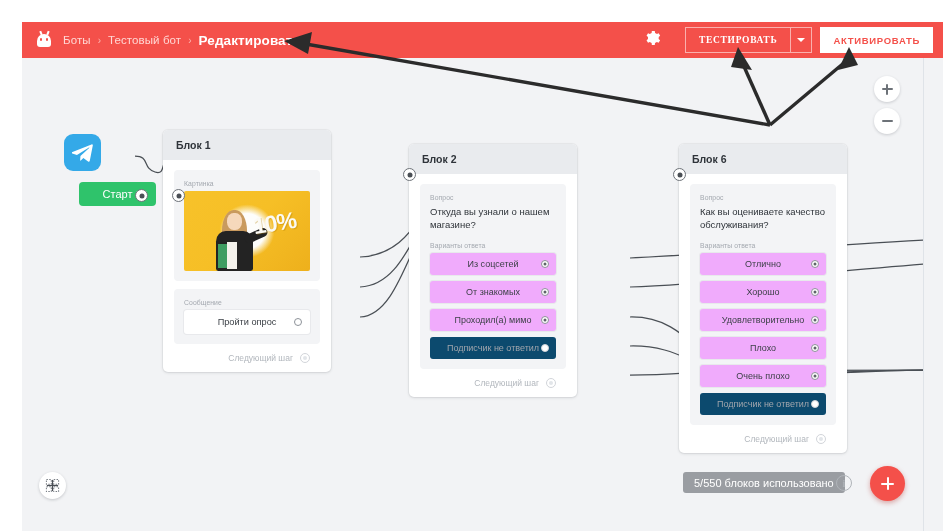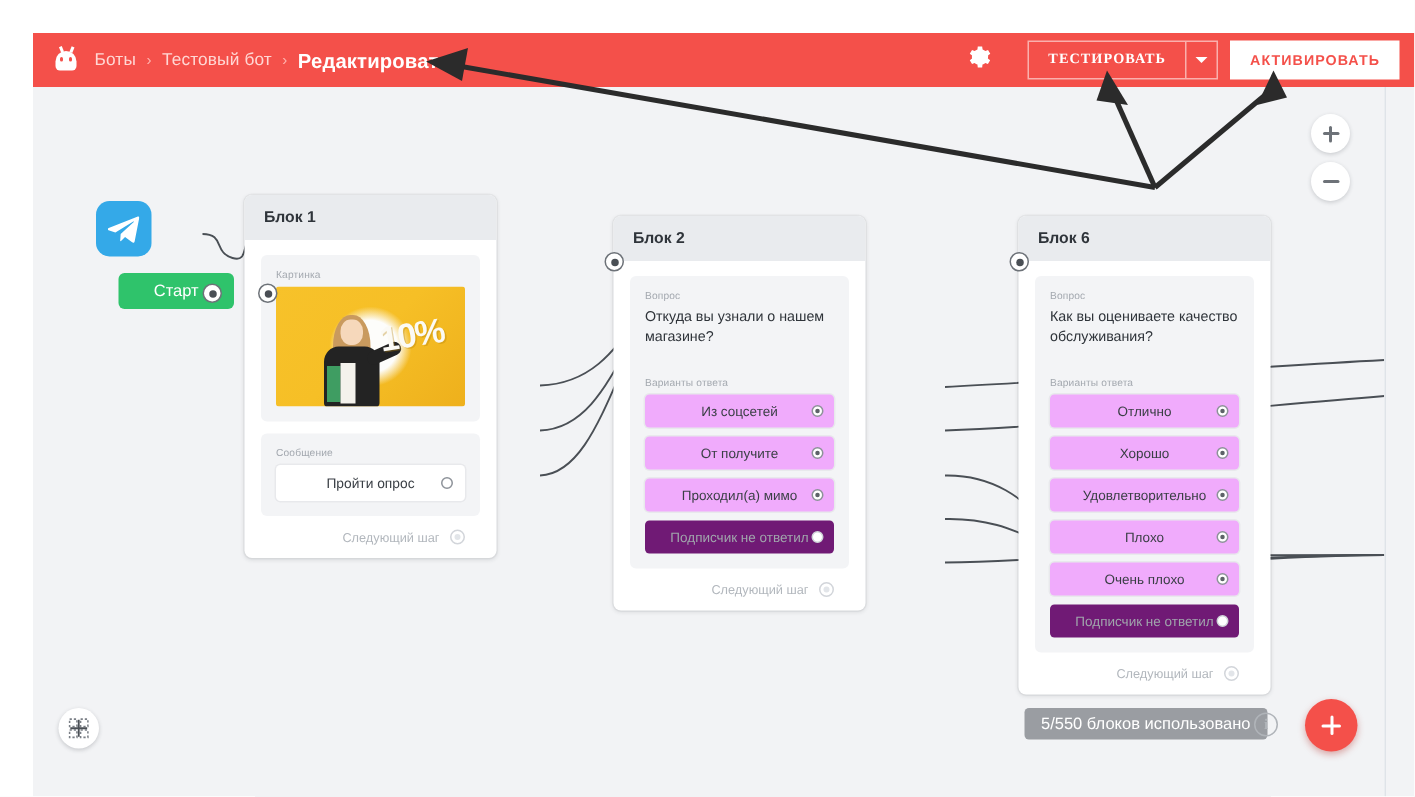--- a/index.html
+++ b/index.html
@@ -257,21 +257,21 @@
     font-size: 6.8px;
     color: #a3a8af;
     letter-spacing: .1px;
     margin-bottom: 4px;
   }
 
   .q-text {
     font-size: 9.5px;
     color: #2f343a;
     line-height: 1.42;
-    margin-bottom: 20px;
+    margin-bottom: 10px;
   }
 
   .msg-text {
     font-size: 9.2px;
     color: #2f343a;
     line-height: 1.52;
     margin-bottom: 8px;
   }
 
   .opt {
@@ -283,21 +283,21 @@
     display: flex;
     align-items: center;
     justify-content: center;
     font-size: 9px;
     color: #3a3f45;
     box-shadow: 0 0 0 1px rgba(40,45,55,.05);
     cursor: pointer;
   }
   .opt:last-child { margin-bottom: 0; }
   .opt.disabled {
-    background: #701a75;
+    background: #0c4a6e;
     color: #a0a5ac;
     box-shadow: none;
     cursor: default;
     text-align: center;
   }
   .opt .opt-port {
     position: absolute;
     right: 7px; top: 50%;
     transform: translateY(-50%);
     width: 8px; height: 8px;
@@ -614,21 +614,21 @@
         <div class="panel">
           <div class="micro-label">Вопрос</div>
           <div class="q-text">Откуда вы узнали о нашем магазине?</div>
           <div class="micro-label">Варианты ответа</div>
 
           <div class="opt">
             <span>Из соцсетей</span>
             <span class="opt-port"></span>
           </div>
           <div class="opt">
-            <span>От получите</span>
+            <span>От знакомых</span>
             <span class="opt-port"></span>
           </div>
           <div class="opt">
             <span>Проходил(а) мимо</span>
             <span class="opt-port"></span>
           </div>
           <div class="opt disabled">
             <span>Подписчик не ответил</span>
             <span class="opt-port"></span>
           </div>

